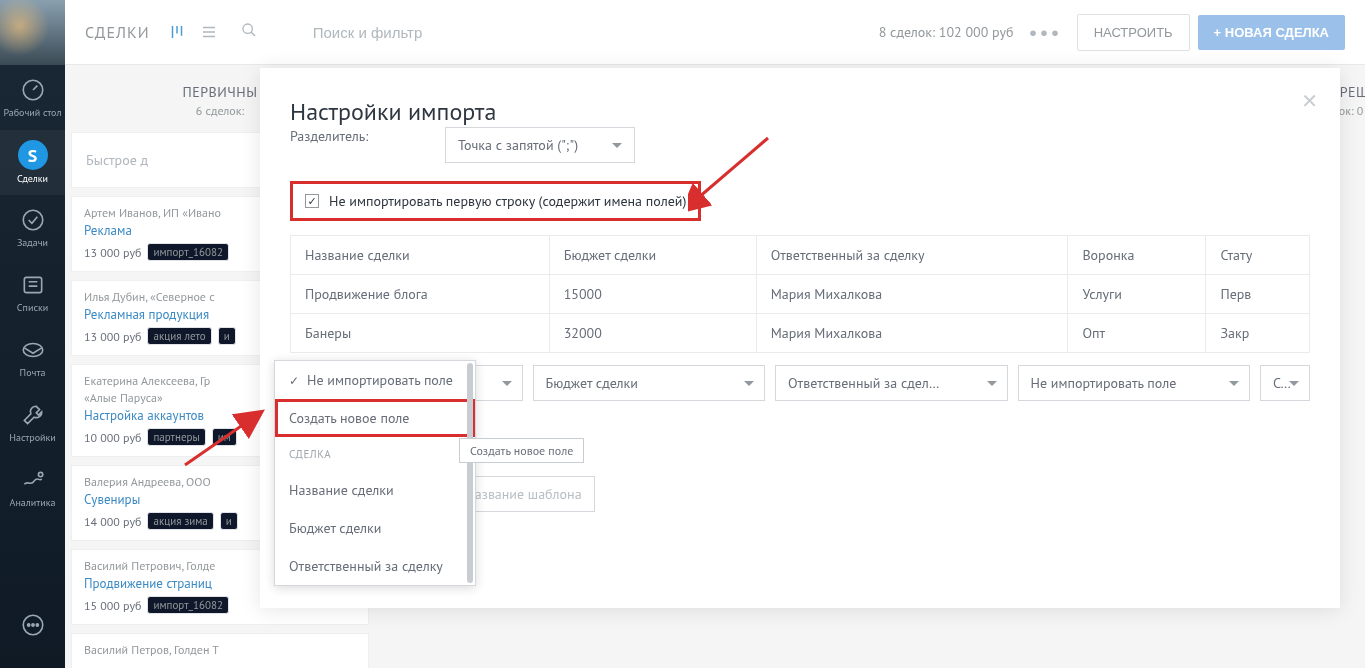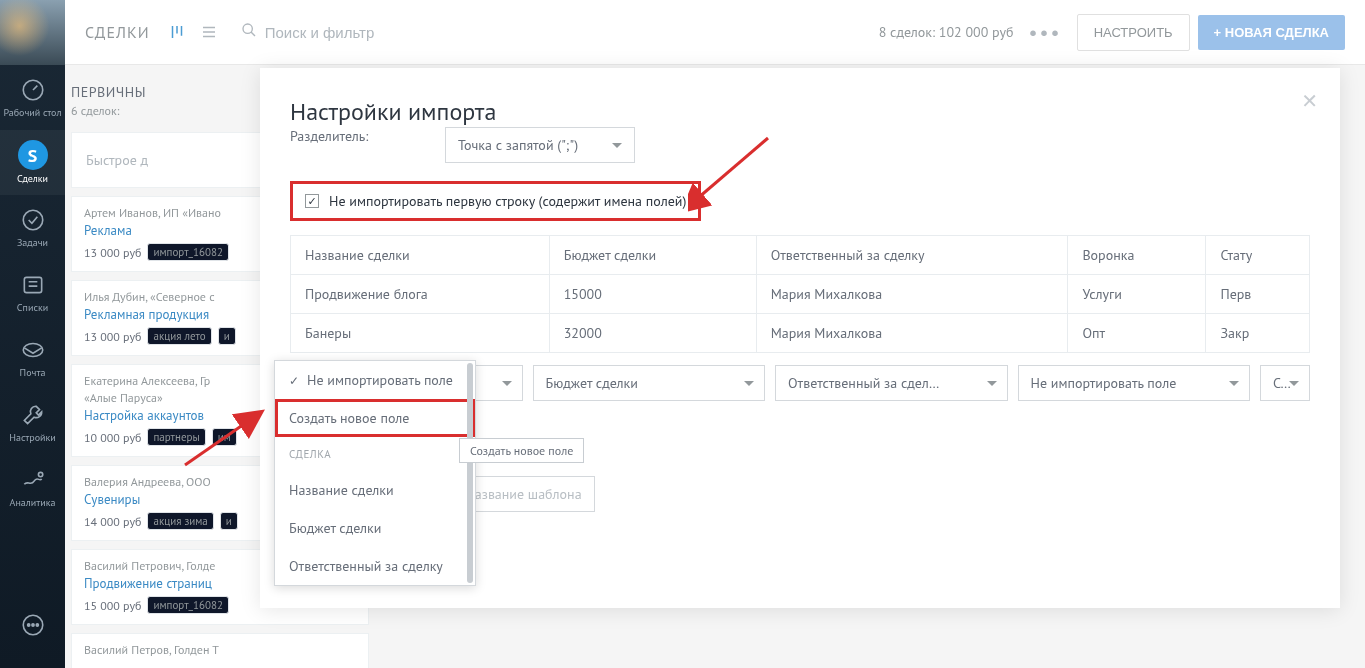--- a/index.html
+++ b/index.html
@@ -15,32 +15,32 @@
 .nav-icon svg { width: 26px; height: 26px; stroke: currentColor; fill: none; stroke-width: 1.5; }
 .nav-item.deals .nav-icon { width: 30px; height: 30px; border-radius: 50%; background: #1f97e2; color: #fff; font-weight: bold; font-size: 18px; display: flex; align-items: center; justify-content: center; }
 .nav-label { font-size: 10px; }
 .nav-chat { margin-top: auto; margin-bottom: 10px; }
 
 .topbar { position: absolute; left: 65px; top: 0; right: 0; height: 65px; background: #fff; display: flex; align-items: center; padding: 0 20px; border-bottom: 1px solid #e8e8e8; z-index: 5; }
 .topbar-title { font-size: 16px; color: #92989b; font-weight: 400; letter-spacing: 1px; margin-right: 15px; }
 .view-toggle { display: flex; gap: 8px; margin-right: 20px; }
 .view-btn { width: 24px; height: 24px; display: flex; align-items: center; justify-content: center; color: #b0b7bd; cursor: pointer; }
 .view-btn.active { color: #4b9cd3; }
-.search-section { flex: 1; display: flex; align-items: center; color: #b0b7bd; }
+.search-section { flex: 1; display: flex; align-items: center; color: #b0b7bd; gap: 48px; }
 .search-icon { margin-right: 8px; }
 .search-input { border: none; outline: none; font-size: 15px; color: #b0b7bd; background: transparent; width: 300px; }
 .search-input::placeholder { color: #b0b7bd; }
 .deals-summary { color: #92989b; font-size: 14px; margin-right: 15px; }
 .dots-btn { color: #b0b7bd; font-size: 20px; margin-right: 15px; cursor: pointer; letter-spacing: 2px; }
 .settings-btn { background: #fff; border: 1px solid #e0e0e0; color: #92989b; padding: 10px 16px; font-size: 13px; cursor: pointer; margin-right: 8px; border-radius: 2px; }
 .new-deal-btn { background: #9bc1ea; border: none; color: #fff; padding: 10px 16px; font-size: 13px; font-weight: bold; cursor: pointer; border-radius: 2px; }
 
 .pipeline { position: absolute; left: 65px; top: 65px; right: 0; bottom: 0; background: #f5f5f5; display: flex; overflow-x: auto; z-index: 1; }
 .column { width: 310px; flex-shrink: 0; padding: 10px 6px; }
-.col-header { text-align: left; padding: 8px 0 14px; }
+.col-header { text-align: center; padding: 8px 0 14px; }
 .col-title { font-size: 14px; color: #676e79; font-weight: 500; letter-spacing: .5px; }
 .col-stats { font-size: 12px; color: #92989b; margin-top: 2px; }
 .quick-add { background: #fff; border: 1px solid #ecf0f2; padding: 18px 14px; margin-bottom: 8px; color: #b0b7bd; font-size: 14px; cursor: text; }
 .card { background: #fff; border: 1px solid #ecf0f2; padding: 8px 12px 10px; margin-bottom: 8px; cursor: pointer; }
 .card-contact { font-size: 12px; color: #92989b; margin-bottom: 2px; white-space: nowrap; overflow: hidden; text-overflow: ellipsis; }
 .card-title { font-size: 13px; color: #3b8ac4; margin-bottom: 4px; white-space: nowrap; overflow: hidden; text-overflow: ellipsis; }
 .card-footer { display: flex; align-items: center; gap: 6px; font-size: 12px; }
 .card-price { color: #676e79; }
 .tag { border: 1px solid #e0e4e8; border-radius: 3px; padding: 1px 5px; font-size: 11px; color: #92989b; background: #0f172a; }
 

